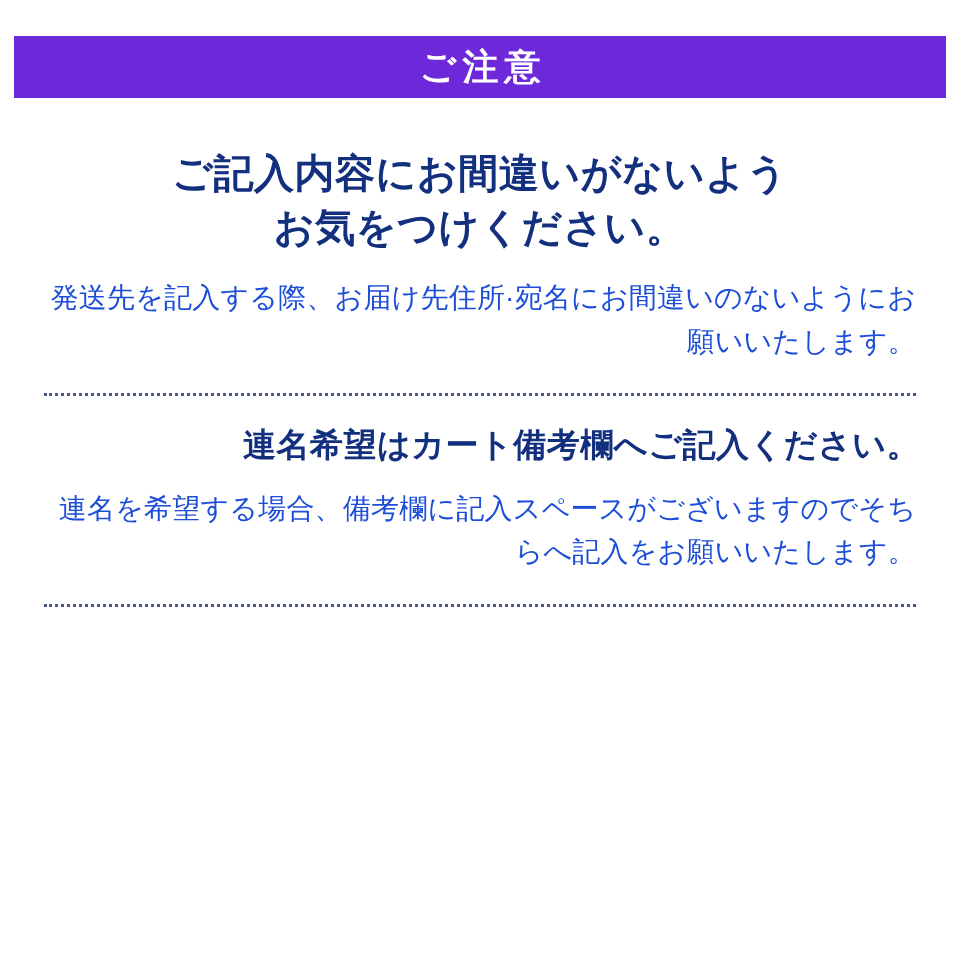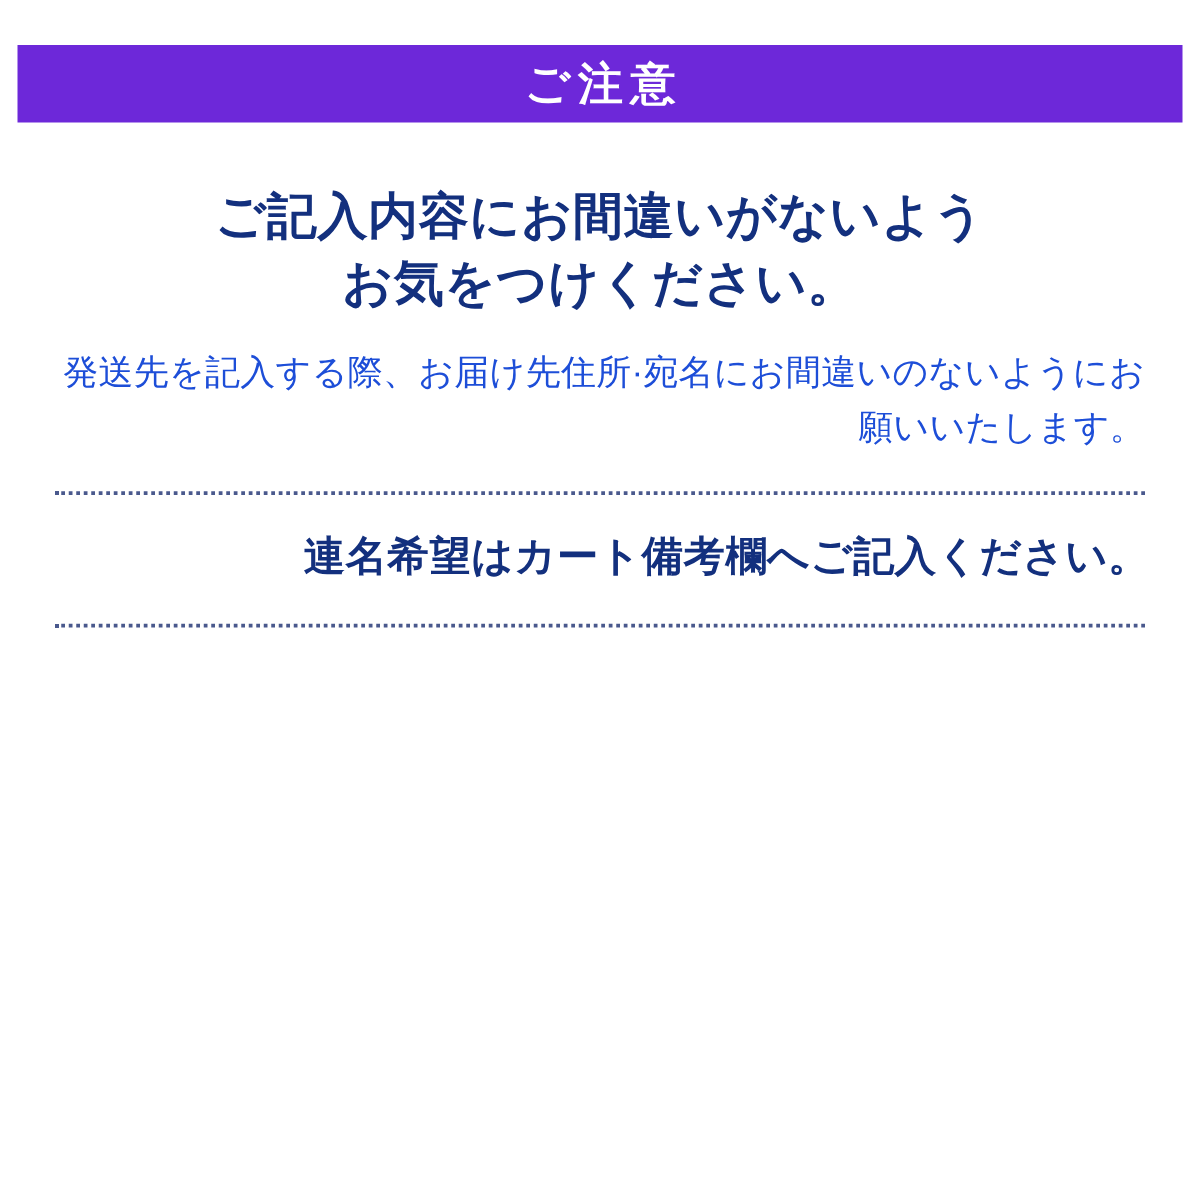--- a/index.html
+++ b/index.html
@@ -114,19 +114,20 @@
         <span class="line">ご記入内容にお間違いがないよう</span>
         <span class="line">お気をつけください。</span>
       </div>
       <p class="body-text">発送先を記入する際、お届け先住所·宛名にお間違いのないようにお願いいたします。</p>
     </div>
 
     <div class="divider"></div>
 
     <div class="section">
       <div class="section-heading heading-sub">連名希望はカート備考欄へご記入ください。</div>
+      <p class="body-text">連名を希望する場合、備考欄に記入スペースがございますのでそちらへ記入をお願いいたします。</p>
     </div>
 
     <div class="divider"></div>
 
 
   </div>
 </div>
 
 </body></html>

